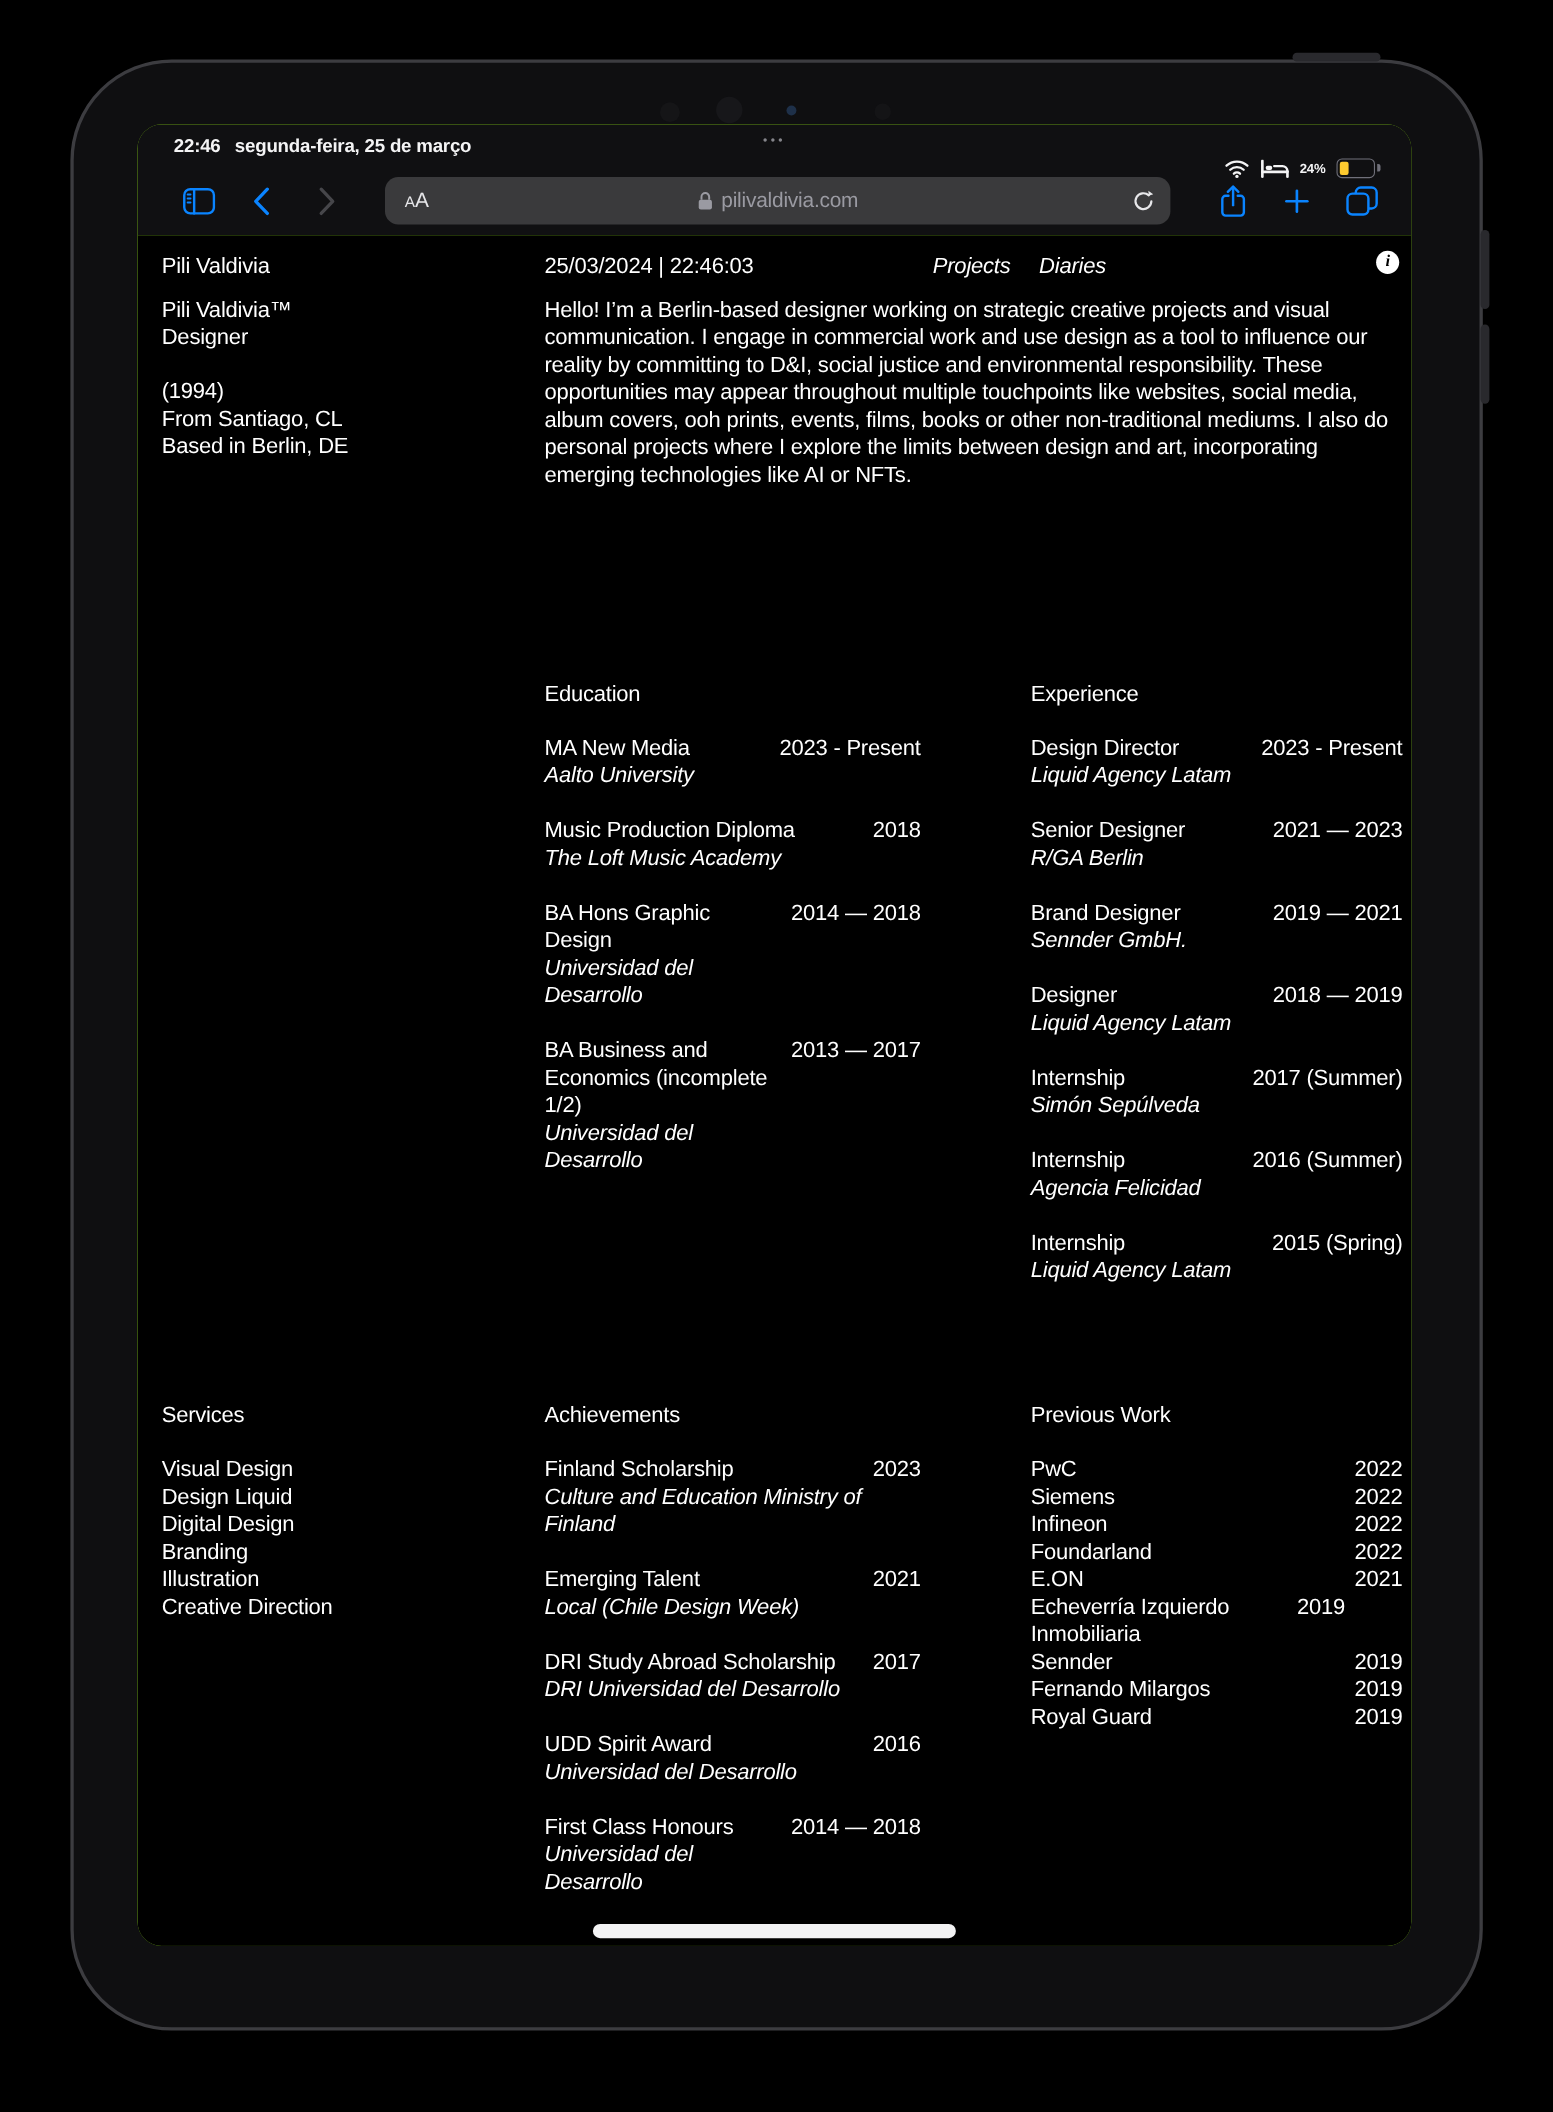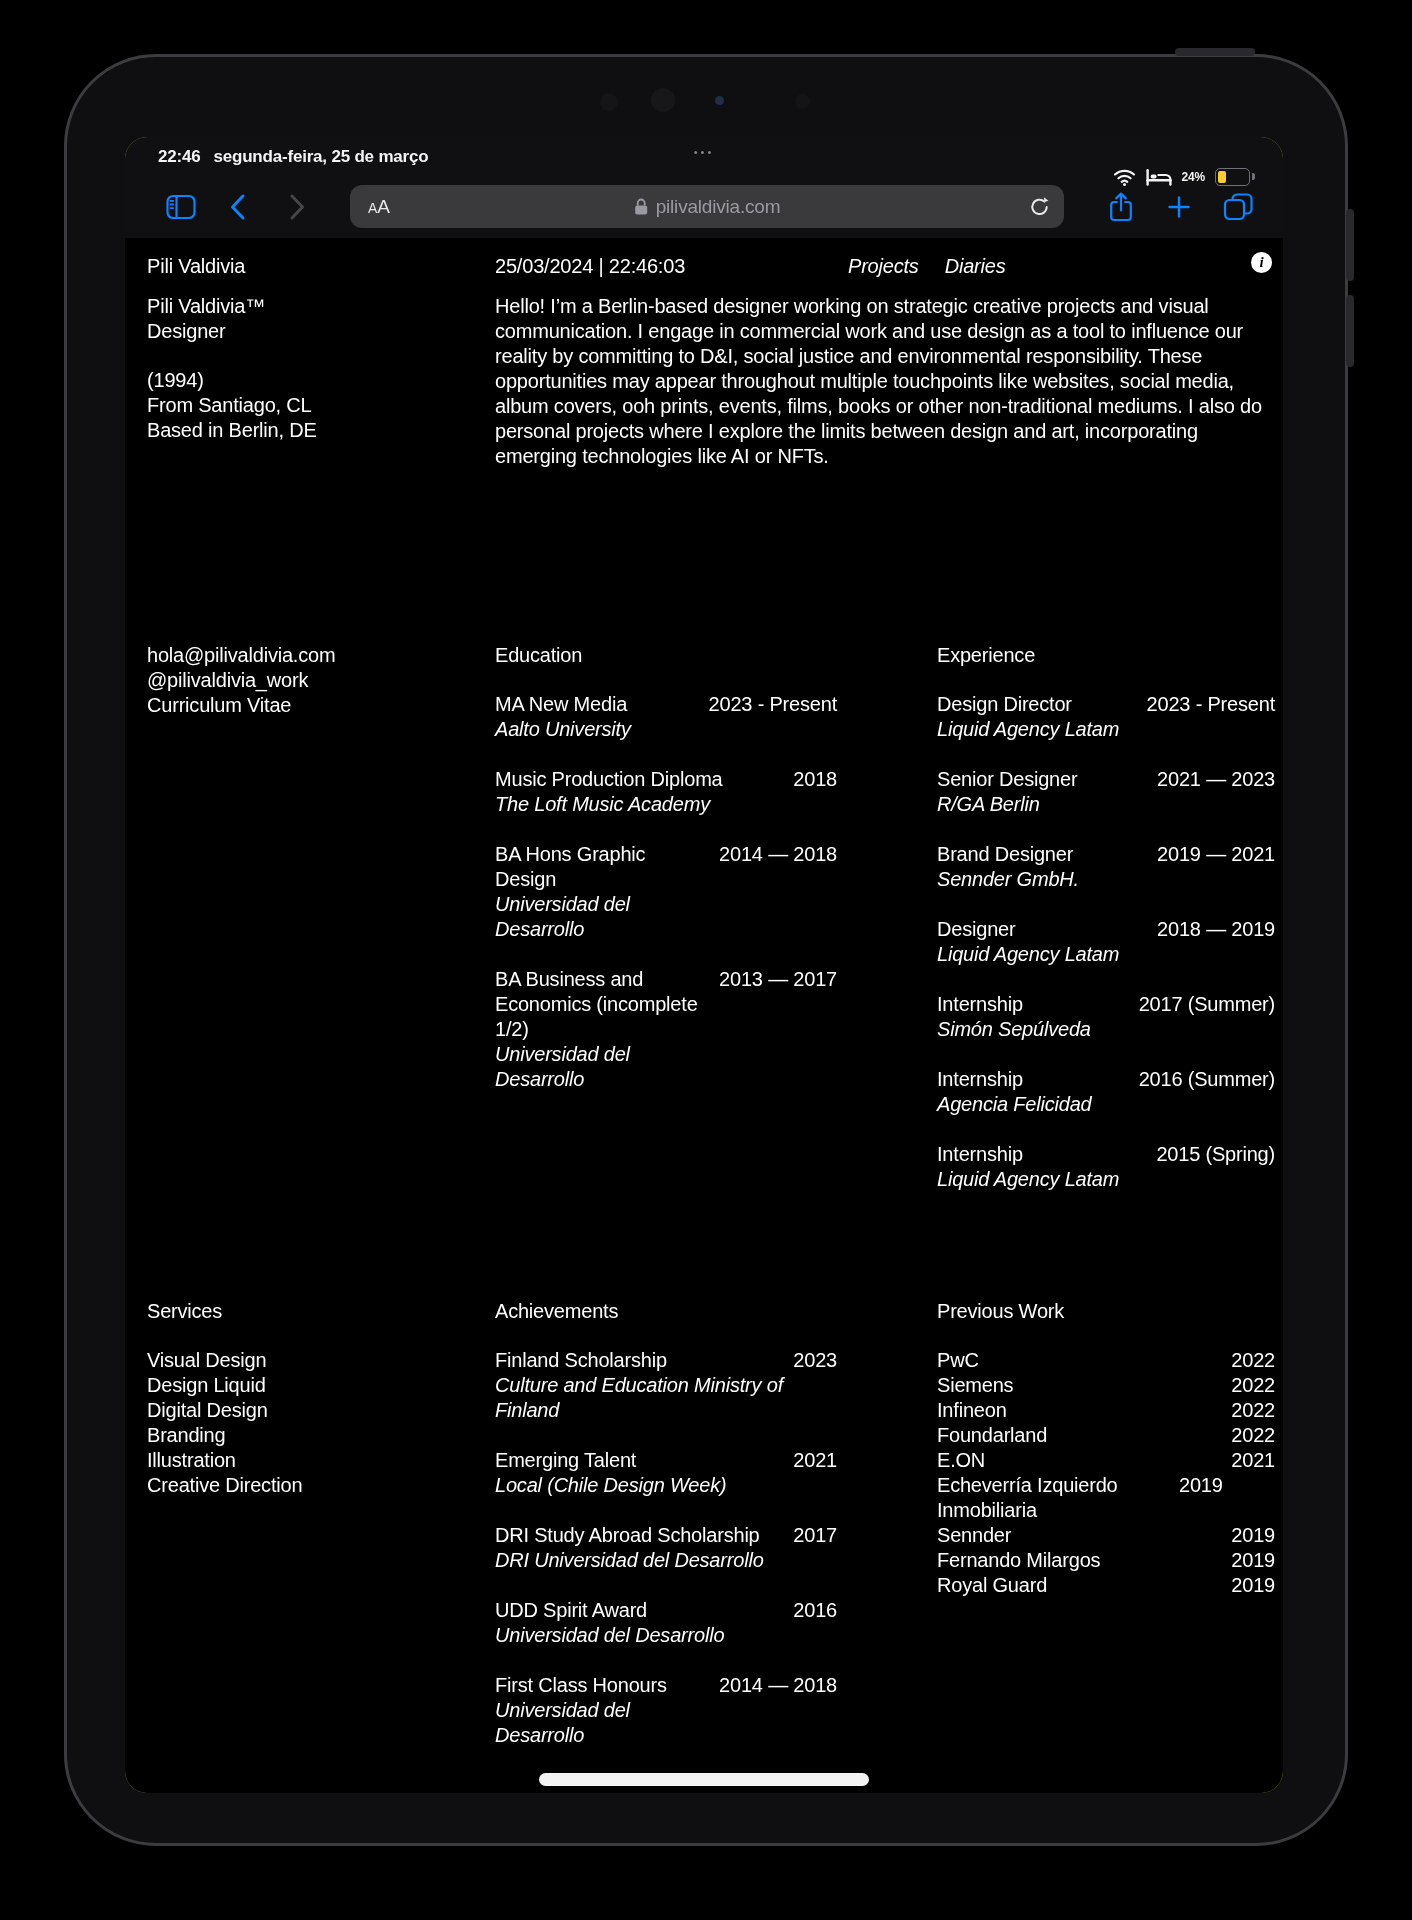--- a/index.html
+++ b/index.html
@@ -9,21 +9,21 @@
   
   .device{position:absolute;left:64px;top:54px;width:1284px;height:1792px;background:#0f0f11;
           border:3px solid #3c3c40;border-radius:92px;box-sizing:border-box;}
   .hwbtn{position:absolute;background:#29292d;border-radius:4px;}
   .hw-top{left:1108px;top:-9px;width:80px;height:8px;}
   .hw-vol1{right:-9px;top:152px;width:8px;height:72px;}
   .hw-vol2{right:-9px;top:238px;width:8px;height:72px;}
   .dot{position:absolute;border-radius:50%;}
 
   
-  .screen{position:absolute;left:58px;top:80px;width:1158px;height:1656px;background:#84cc16;
+  .screen{position:absolute;left:58px;top:56px;width:1158px;height:1656px;background:#84cc16;
           border-radius:22px;overflow:hidden;}
 
   
   .chrome{position:absolute;top:0;left:0;right:0;height:101px;background:#101012;}
   .statusbar{position:absolute;top:8px;left:0;right:0;height:24px;color:#f4f4f5;}
   .sb-left{position:absolute;left:33px;top:0;height:24px;display:flex;gap:13px;align-items:center;
            font-size:17px;font-weight:700;letter-spacing:-0.2px;}
   .sb-dots{position:absolute;left:50%;top:1px;transform:translateX(-50%);color:#85858b;
            font-size:11px;letter-spacing:3px;}
   .sb-right{position:absolute;right:33px;top:0;height:24px;display:flex;gap:10px;align-items:center;
@@ -198,25 +198,20 @@
         <div style="margin-bottom:24px;">Designer</div>
         <div>(1994)</div>
         <div>From Santiago, CL</div>
         <div>Based in Berlin, DE</div>
       </div>
 
       <div class="abs" style="left:370px;top:56px;width:780px;">
         <p class="para">Hello! I’m a Berlin-based designer working on strategic creative projects and visual communication. I engage in commercial work and use design as a tool to influence our reality by committing to D&amp;I, social justice and environmental responsibility. These opportunities may appear throughout multiple touchpoints like websites, social media, album covers, ooh prints, events, films, books or other non-traditional mediums. I also do personal projects where I explore the limits between design and art, incorporating emerging technologies like AI or NFTs.</p>
       </div>
 
-      <div class="abs" style="left:22px;top:405px;width:330px;">
-        <span class="lnk">hola@pilivaldivia.com</span>
-        <span class="lnk">@pilivaldivia_work</span>
-        <span class="lnk">Curriculum Vitae</span>
-      </div>
 
       <div class="abs" style="left:370px;top:405px;width:342px;">
         <h2 class="sec-h">Education</h2>
         <div class="entry">
           <div class="erow">
               <span class="et">MA New Media</span>
               <span class="ed">2023 - Present</span>
             </div>
           <div class="eo">Aalto University</div>
         </div>

